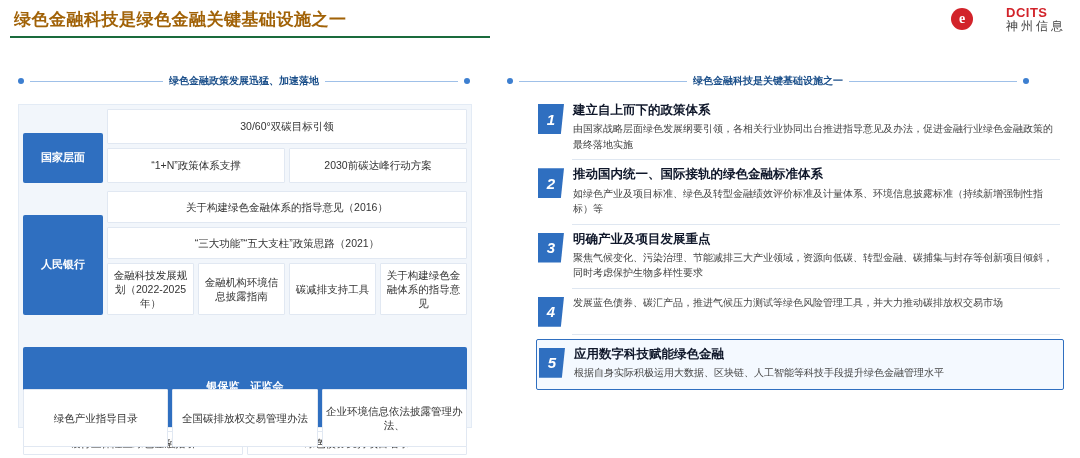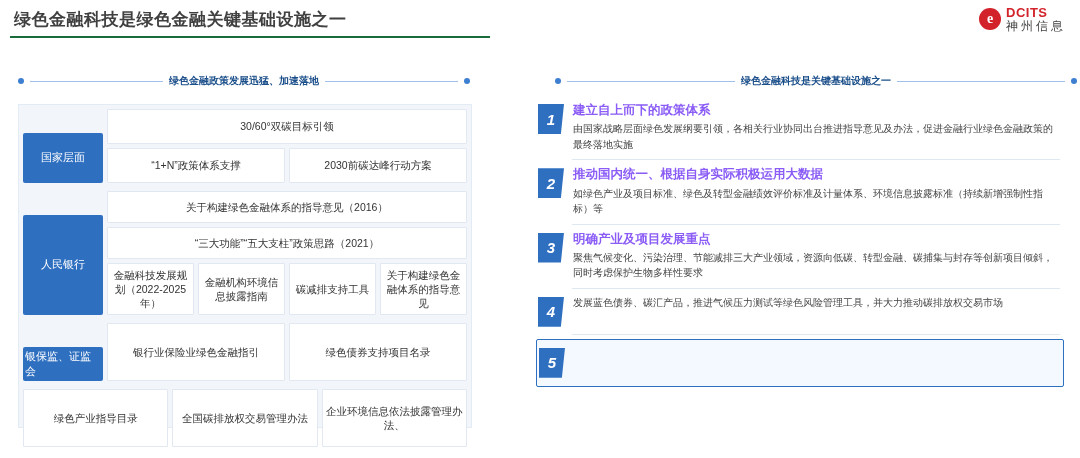--- a/index.html
+++ b/index.html
@@ -16,21 +16,21 @@
     position: relative;
   }
 
   
   .page-title {
     position: absolute;
     left: 14px;
     top: 8px;
     font-size: 17px;
     font-weight: bold;
-    color: #404040;
+    color: #a16207;
     letter-spacing: 0.5px;
   }
   .title-underline {
     position: absolute;
     left: 10px;
     top: 36px;
     width: 480px;
     height: 2px;
     background: #1a6b3c;
   }
@@ -50,20 +50,21 @@
     color: #fff;
     font-size: 14px;
     font-weight: bold;
     display: flex;
     align-items: center;
     justify-content: center;
     font-family: "Liberation Serif", serif;
   }
   .logo-text {
     line-height: 1.05;
+    margin-left: 28px;
   }
   .logo-en {
     font-size: 13px;
     font-weight: bold;
     color: #d2232a;
     letter-spacing: 0.5px;
   }
   .logo-cn {
     font-size: 12px;
     color: #444;
@@ -89,21 +90,21 @@
     background: #3d7fd0;
     flex: 0 0 auto;
   }
   .sec-head .txt {
     font-size: 10px;
     font-weight: bold;
     color: #1b4f8a;
     white-space: nowrap;
   }
   #sec-left  { left: 18px;  top: 74px; width: 452px; }
-  #sec-right { left: 555px; top: 74px; width: 522px; }
+  #sec-right { left: 507px; top: 74px; width: 522px; }
 
   
   .left-panel {
     position: absolute;
     left: 18px;
     top: 104px;
     width: 452px;
     height: 322px;
     background: #f2f6fb;
     border: 1px solid #e3ebf5;
@@ -112,25 +113,25 @@
     display: flex;
     align-items: stretch;
     gap: 4px;
     padding: 4px;
   }
   .cat {
     flex: 0 0 80px;
     background: #2f6fc0;
     color: #fff;
     font-size: 11px;
-    font-weight: normal;
+    font-weight: bold;
     display: flex;
     align-items: center;
     justify-content: center;
-    text-align: left;
+    text-align: right;
     line-height: 1.4;
     border-radius: 2px;
     padding: 2px;
     box-sizing: border-box;
     margin-top: 24px;
   }
   .cells {
     flex: 1;
     display: flex;
     flex-direction: column;
@@ -151,21 +152,21 @@
     align-items: center;
     justify-content: center;
     text-align: center;
     line-height: 1.35;
     padding: 4px 3px;
     box-sizing: border-box;
     border-radius: 1px;
   }
   #row-1 { height: 74px; }
   #row-2 { height: 124px; }
-  #row-3 { height: 58px; }
+  #row-3 { height: 58px; flex-direction: column; }
   #row-4 { height: 58px; }
 
   
   .right-panel {
     position: absolute;
     left: 536px;
     top: 100px;
     width: 528px;
     height: 330px;
   }
@@ -189,21 +190,21 @@
     display: flex;
     align-items: center;
     justify-content: center;
     clip-path: polygon(0 0, 100% 0, 88% 100%, 0 100%);
     margin-top: 2px;
   }
   .item-body { flex: 1; }
   .item-title {
     font-size: 12.5px;
     font-weight: bold;
-    color: #8b5cf6;
+    color: #0f172a;
     margin-bottom: 3px;
     line-height: 1.3;
   }
   .item-desc {
     font-size: 10px;
     color: #444;
     line-height: 1.55;
   }
   .item.highlight {
     border: 1px solid #2f6fc0;
@@ -311,21 +312,21 @@
     <div class="item-body">
       <div class="item-title">建立自上而下的政策体系</div>
       <div class="item-desc">由国家战略层面绿色发展纲要引领，各相关行业协同出台推进指导意见及办法，促进金融行业绿色金融政策的最终落地实施</div>
     </div>
     <div class="item-sep"></div>
   </div>
 
   <div class="item">
     <div class="num">2</div>
     <div class="item-body">
-      <div class="item-title">推动国内统一、根据自身实际积极运用大数据</div>
+      <div class="item-title">推动国内统一、国际接轨的绿色金融标准体系</div>
       <div class="item-desc">如绿色产业及项目标准、绿色及转型金融绩效评价标准及计量体系、环境信息披露标准（持续新增强制性指标）等</div>
     </div>
     <div class="item-sep"></div>
   </div>
 
   <div class="item">
     <div class="num">3</div>
     <div class="item-body">
       <div class="item-title">明确产业及项目发展重点</div>
       <div class="item-desc">聚焦气候变化、污染治理、节能减排三大产业领域，资源向低碳、转型金融、碳捕集与封存等创新项目倾斜，同时考虑保护生物多样性要求</div>
@@ -336,15 +337,19 @@
   <div class="item">
     <div class="num">4</div>
     <div class="item-body">
       <div class="item-desc">发展蓝色债券、碳汇产品，推进气候压力测试等绿色风险管理工具，并大力推动碳排放权交易市场</div>
     </div>
     <div class="item-sep"></div>
   </div>
 
   <div class="item highlight">
     <div class="num">5</div>
+    <div class="item-body">
+      <div class="item-title">应用数字科技赋能绿色金融</div>
+      <div class="item-desc">根据自身实际积极运用大数据、区块链、人工智能等科技手段提升绿色金融管理水平</div>
+    </div>
   </div>
 
 </div>
 
 </body></html>

